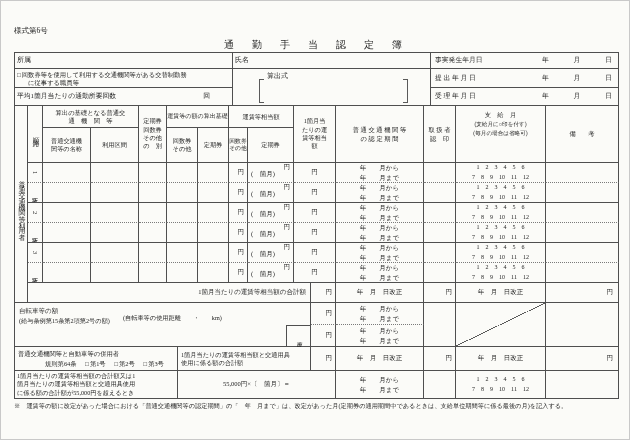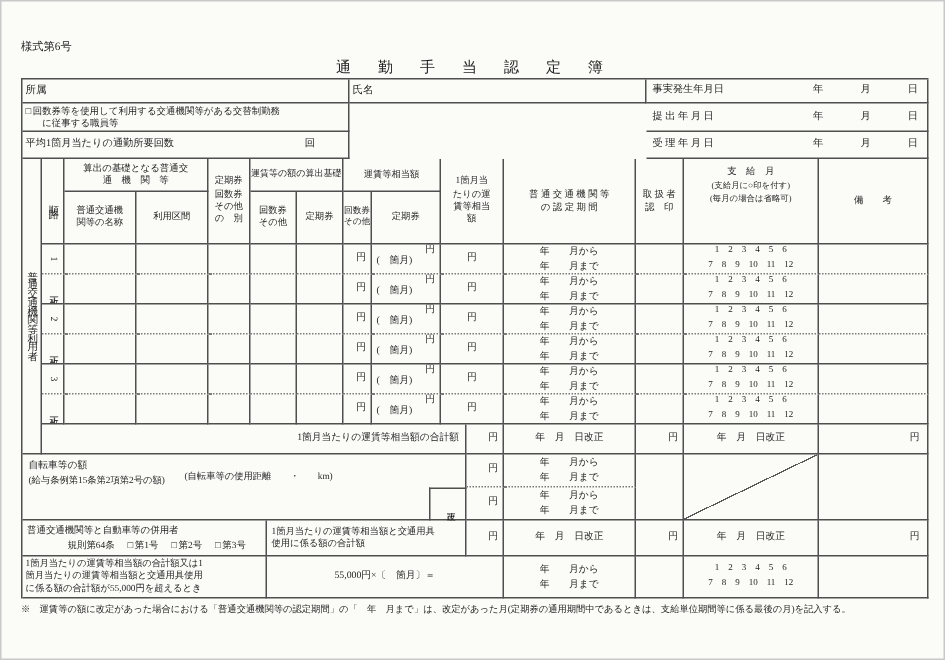--- a/index.html
+++ b/index.html
@@ -67,20 +67,25 @@
       <span>月</span>
       <span>日</span>
     </span>
   </div>
 
   <div class="cell fz63 at" style="left:0;top:16px;width:218px;height:19px;">
     <span class="cb">□</span>
     <span class="ml">回数券等を使用して利用する交通機関等がある交替制勤務
 　に従事する職員等</span>
   </div>
+  <div class="cell blk fz7" style="left:218px;top:16px;width:198px;height:37px;">
+    <span class="abs" style="left:34px;top:3px;">算出式</span>
+    <span class="brk brkL"></span>
+    <span class="brk brkR"></span>
+  </div>
   <div class="cell fz68" style="left:416px;top:16px;width:188px;height:19px;padding-left:4px;">
     <span>提 出 年 月 日</span>
     <span class="ymd">
       <span>年</span>
       <span>月</span>
       <span>日</span>
     </span>
   </div>
 
   <div class="cell fz68" style="left:0;top:35px;width:218px;height:18px;">

